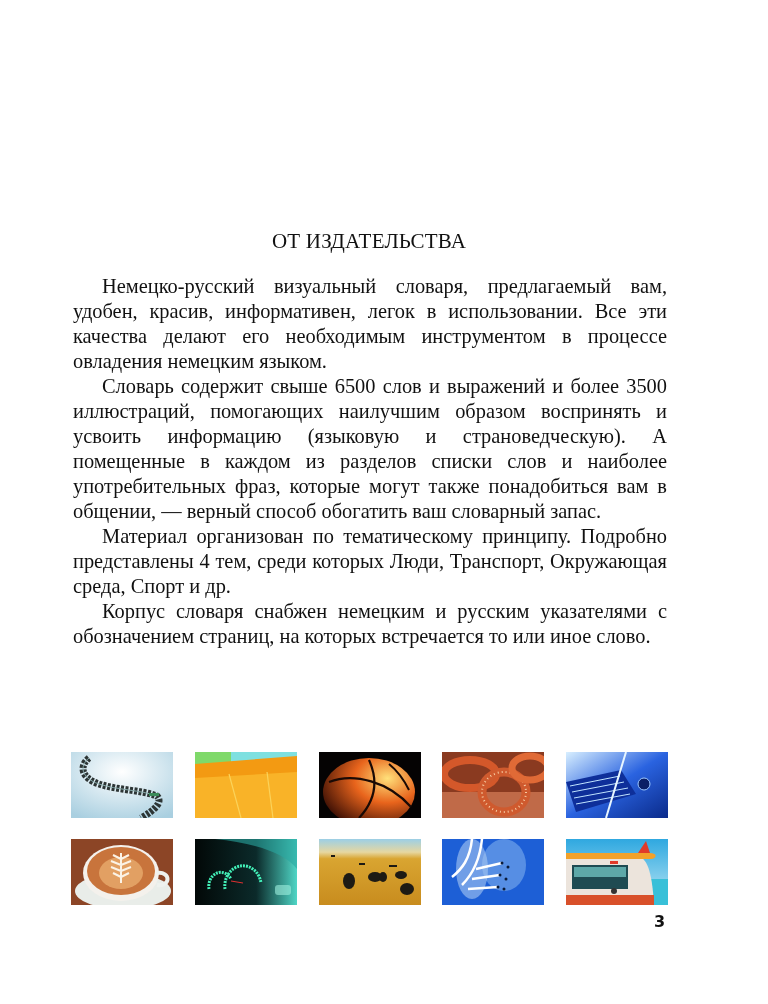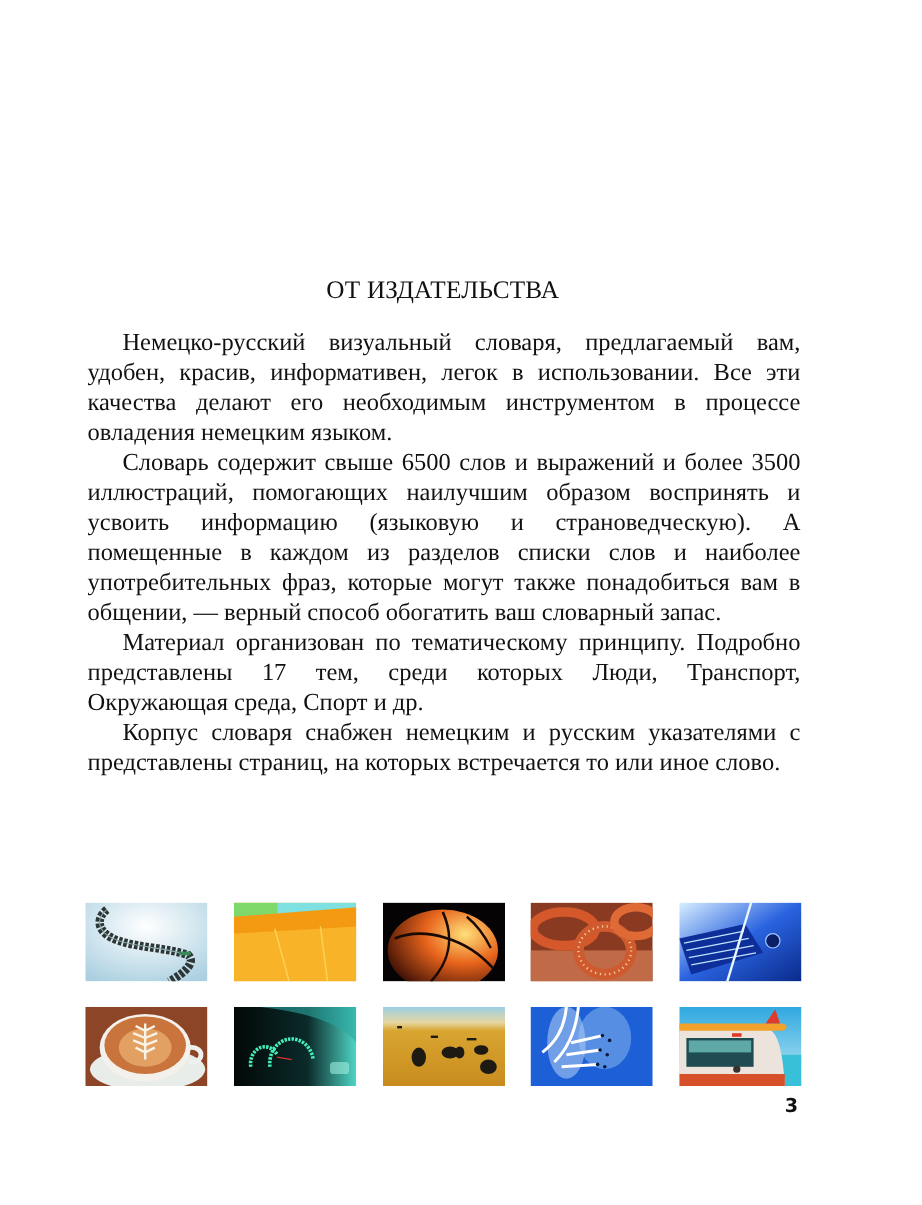--- a/index.html
+++ b/index.html
@@ -83,22 +83,22 @@
 </head>
 <body>
 
 <div class="page">
 
   <h1 class="heading">ОТ ИЗДАТЕЛЬСТВА</h1>
 
   <div class="body-text">
     <p>Немецко-русский визуальный словаря, предлагаемый вам, удобен, красив, информативен, легок в использовании. Все эти качества делают его необходимым инструментом в про­цессе овладения немецким языком.</p>
     <p>Словарь содержит свыше 6500 слов и выражений и более 3500 иллюстраций, помогающих наилучшим образом воспри­нять и усвоить информацию (языковую и страноведческую). А помещенные в каждом из разделов списки слов и наиболее употребительных фраз, которые могут также понадобиться вам в общении, — верный способ обогатить ваш словарный за­пас.</p>
-    <p>Материал организован по тематическому принципу. Под­робно представлены 17 тем, среди которых Люди, Транспорт, Окружающая среда, Спорт и др.</p>
-    <p>Корпус словаря снабжен немецким и русским указателями с представлены страниц, на которых встречается то или иное слово.</p>
+    <p>Материал организован по тематическому принципу. Под­робно представлены 4 тем, среди которых Люди, Транспорт, Окружающая среда, Спорт и др.</p>
+    <p>Корпус словаря снабжен немецким и русским указателями с обозначением страниц, на которых встречается то или иное слово.</p>
   </div>
 
   <div class="thumbs">
     <div class="thumb-row">
 
       <div class="thumb">
         <svg viewBox="0 0 102 66">
           <defs>
             <radialGradient id="sky1" cx="0.5" cy="0.3" r="0.8">
               <stop offset="0" stop-color="#ffffff"></stop>

